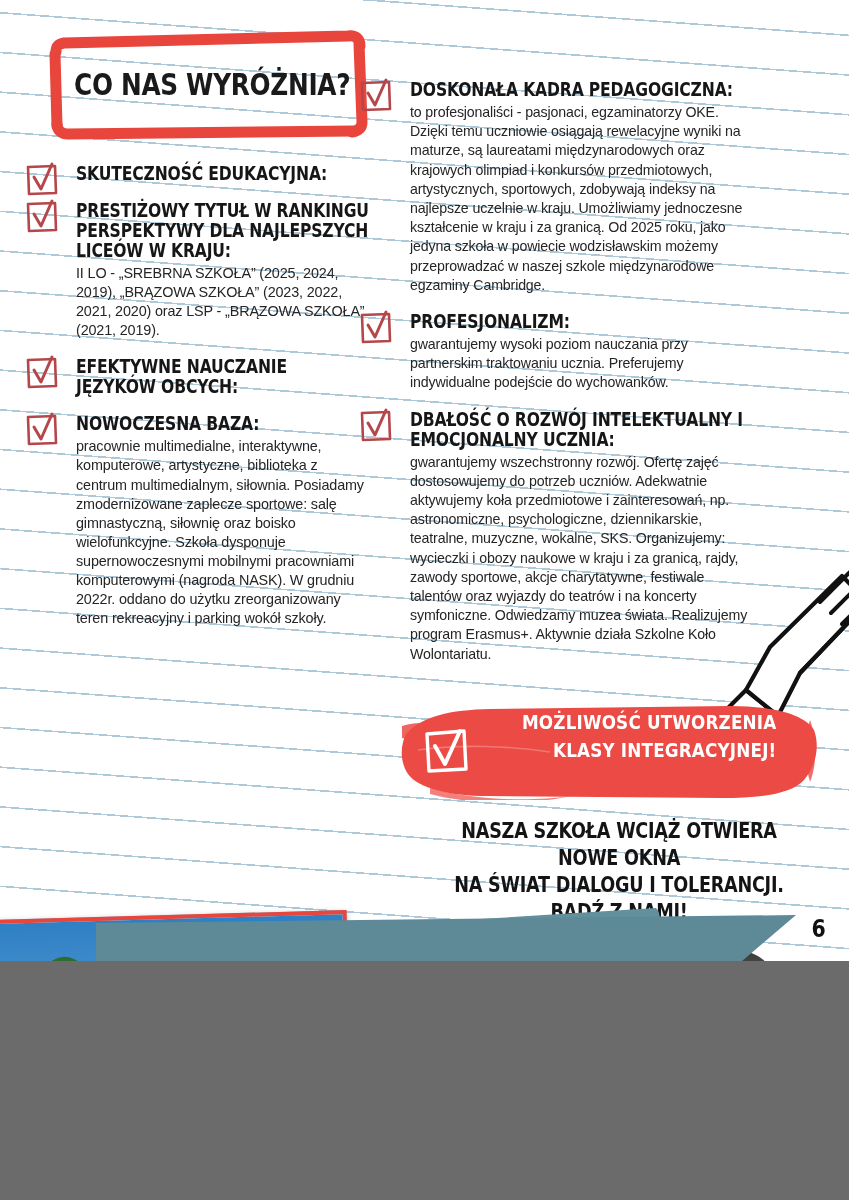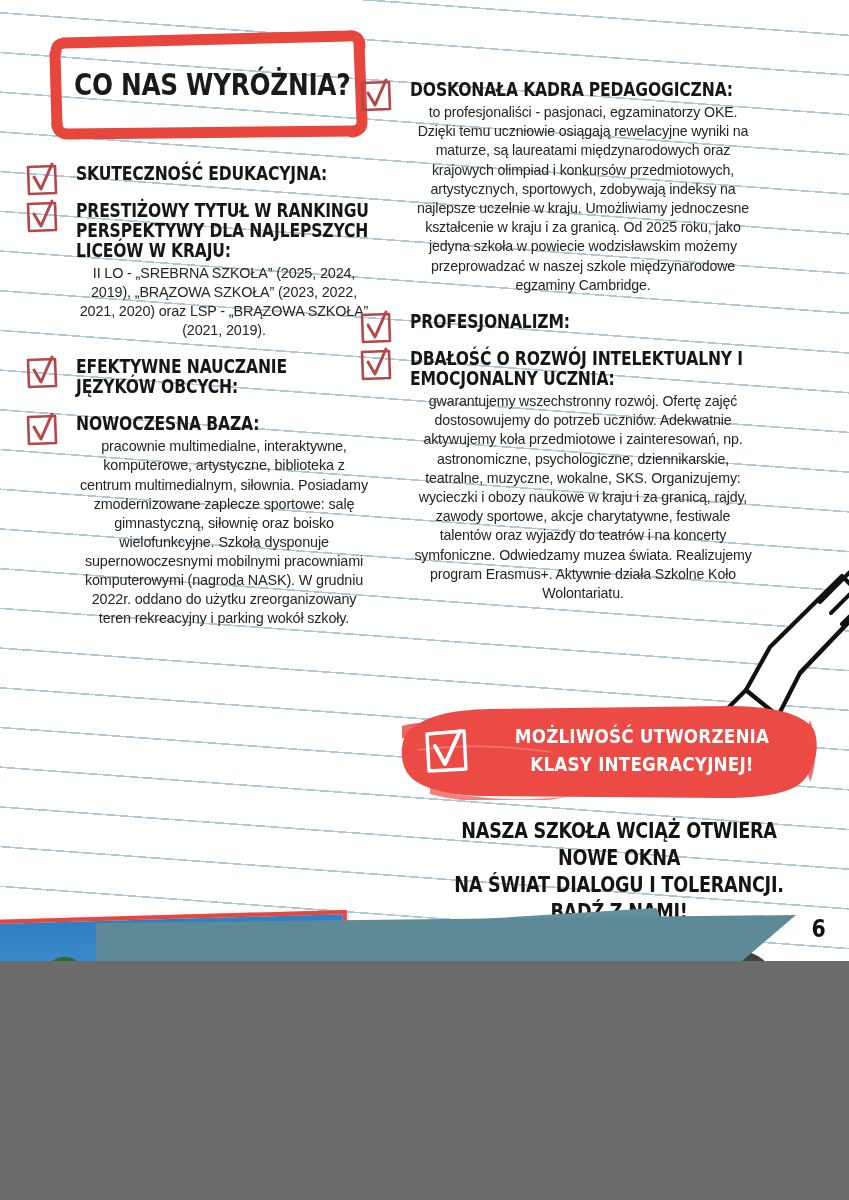--- a/index.html
+++ b/index.html
@@ -53,35 +53,34 @@
     letter-spacing:-0.2px;
     transform:scaleX(0.80); transform-origin:left top;
     width:125%;
   }
   .body {
     font-family:"Liberation Sans", sans-serif;
     color:#252525;
     font-size:14.4px; line-height:19.1px;
     margin-top:3px;
     letter-spacing:-0.15px;
-    text-align:center;
   }
   .col-right .body { font-size:14.2px; line-height:19.2px; }
 
   
   .promo {
     position:absolute; left:400px; top:704px; width:420px; height:96px;
   }
   .promo .brush { position:absolute; inset:0; }
   .promo .brush svg { width:100%; height:100%; display:block; }
   .promo .pbox { position:absolute; left:22px; top:23px; width:48px; height:48px; }
   .promo .pbox svg { width:100%; height:100%; display:block; }
   .promo .ptext {
-    position:absolute; left:82px; top:18px; width:320px;
-    text-align:center;
+    position:absolute; left:82px; top:4px; width:320px;
+    text-align:right;
     font-family:"DejaVu Sans", sans-serif;
     font-weight:bold; color:#ffffff;
     font-size:20px; line-height:28px; letter-spacing:0.2px;
   }
   .promo .ptext span { display:block; transform:scaleX(0.84); }
 
   
   .pen { position:absolute; left:700px; top:540px; width:168px; height:225px; pointer-events:none; }
   .pen svg { width:100%; height:100%; display:block; overflow:visible; }
 
@@ -227,20 +226,21 @@
     </div>
 
     <div class="block">
       <span class="cbox">
         <svg viewBox="0 0 36 36">
           <path d="M4,5 L31,4 L32,31 L5,32 Z" fill="none" stroke="#b5474a" stroke-width="2.6" stroke-linejoin="round"></path>
           <path d="M10,15 L17,27 L28,2" fill="none" stroke="#b5474a" stroke-width="3" stroke-linecap="round" stroke-linejoin="round"></path>
         </svg>
       </span>
       <div class="h">PROFESJONALIZM:</div>
+      <div class="body">gwarantujemy wysoki poziom nauczania przy partnerskim traktowaniu ucznia. Preferujemy indywidualne podejście do wychowanków.</div>
     </div>
 
     <div class="block">
       <span class="cbox">
         <svg viewBox="0 0 36 36">
           <path d="M4,5 L31,4 L32,31 L5,32 Z" fill="none" stroke="#b5474a" stroke-width="2.6" stroke-linejoin="round"></path>
           <path d="M10,15 L17,27 L28,2" fill="none" stroke="#b5474a" stroke-width="3" stroke-linecap="round" stroke-linejoin="round"></path>
         </svg>
       </span>
       <div class="h">DBAŁOŚĆ O ROZWÓJ INTELEKTUALNY I EMOCJONALNY UCZNIA:</div>

